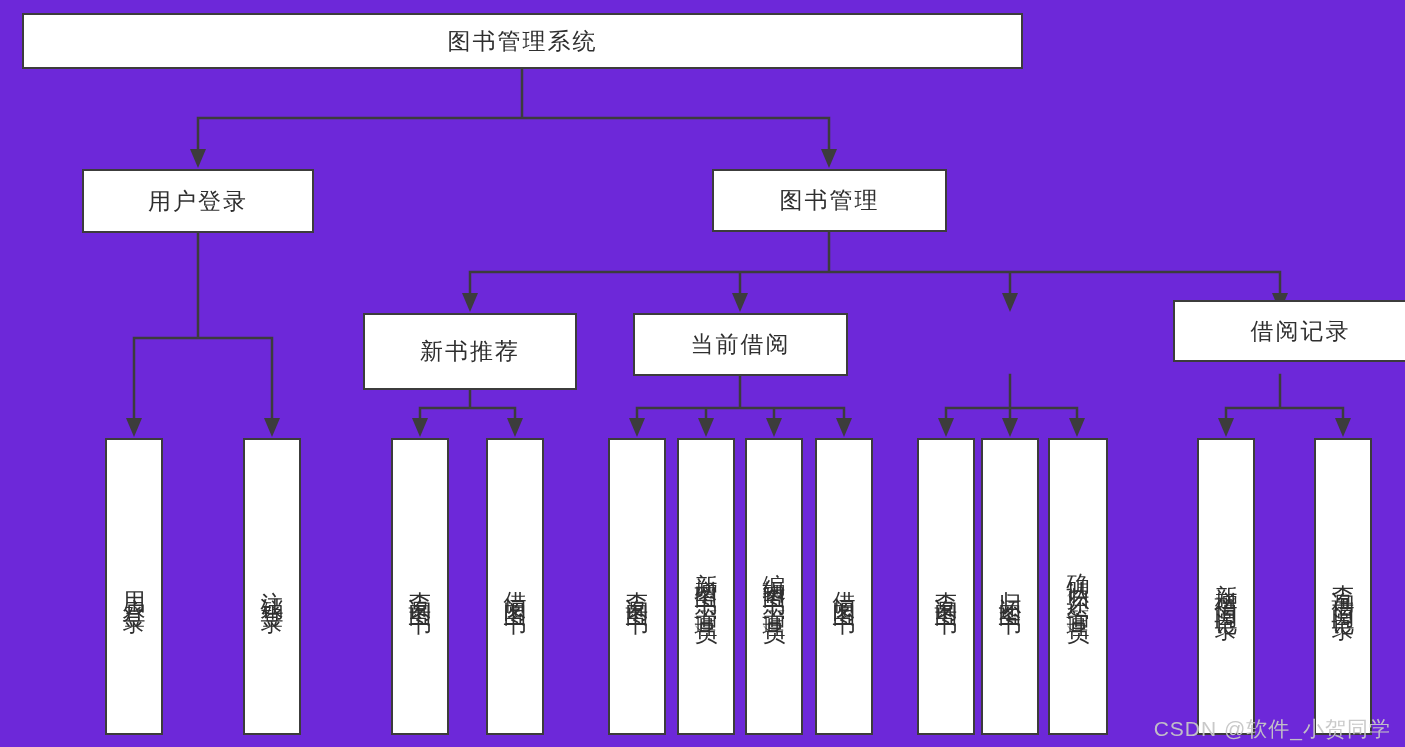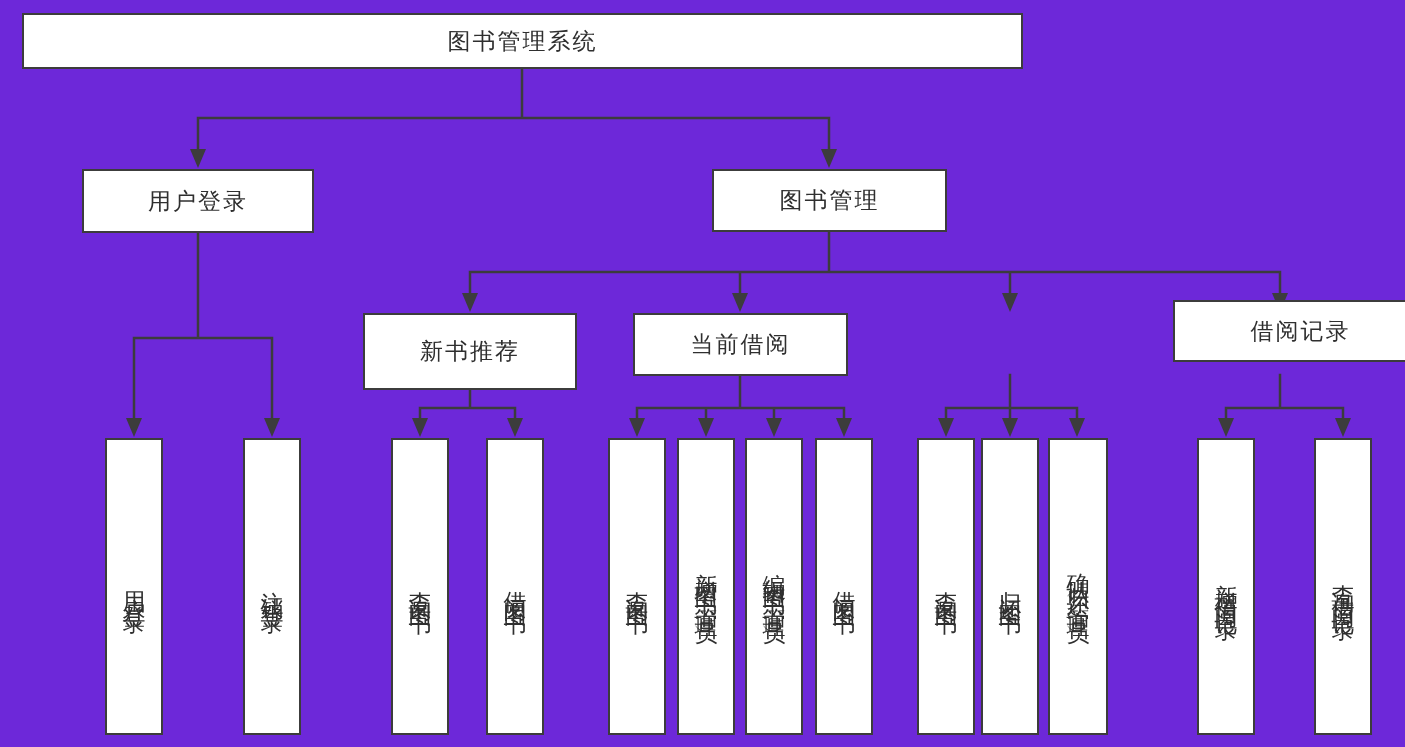--- a/index.html
+++ b/index.html
@@ -109,14 +109,15 @@
   <div class="box v" id="lf-2-2">编辑图书（管理员）</div>
   <div class="box v" id="lf-2-3">借阅图书</div>
 
   <div class="box v" id="lf-3-0">查询图书</div>
   <div class="box v" id="lf-3-1">归还图书</div>
   <div class="box v" id="lf-3-2">确认归还（管理员）</div>
 
   <div class="box v" id="lf-4-0">新增借阅记录</div>
   <div class="box v" id="lf-4-1">查询借阅记录</div>
 
+  <div class="watermark">CSDN @软件_小贺同学</div>
 
 </div>
 
 </body></html>

